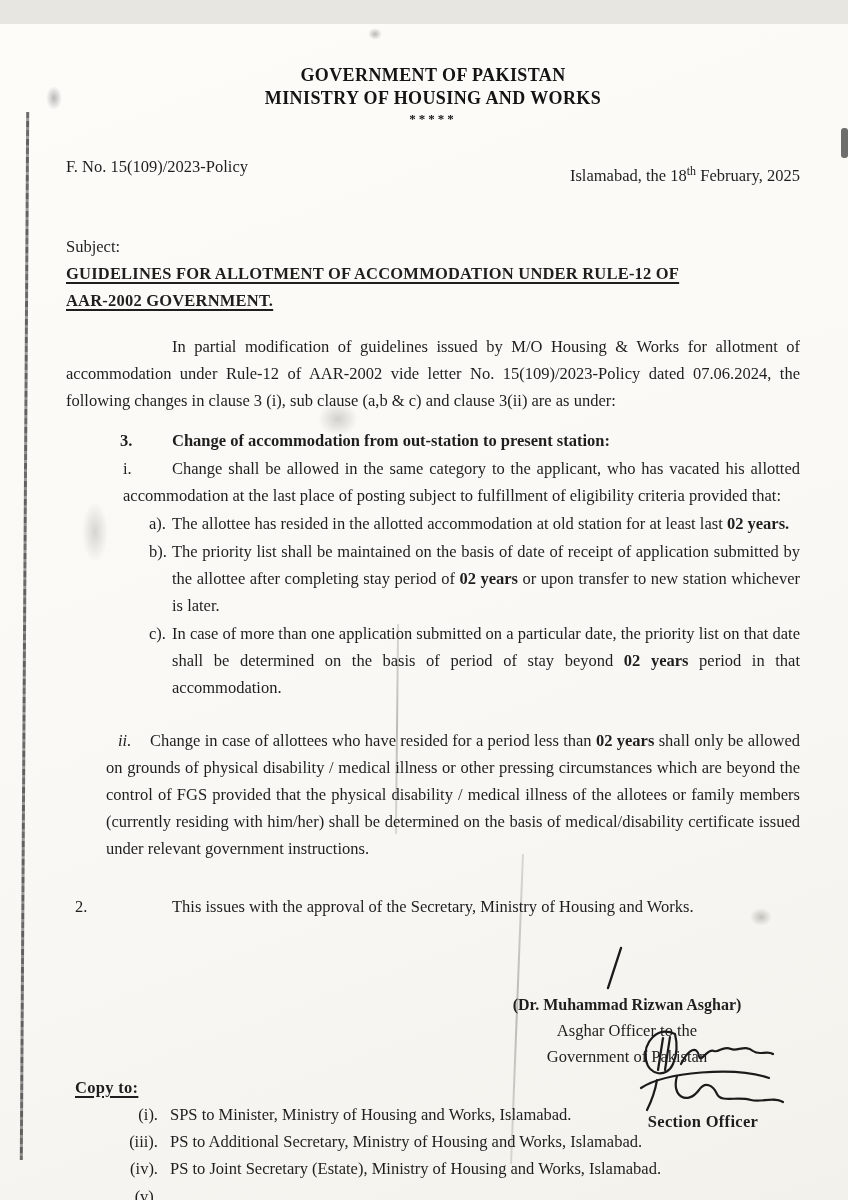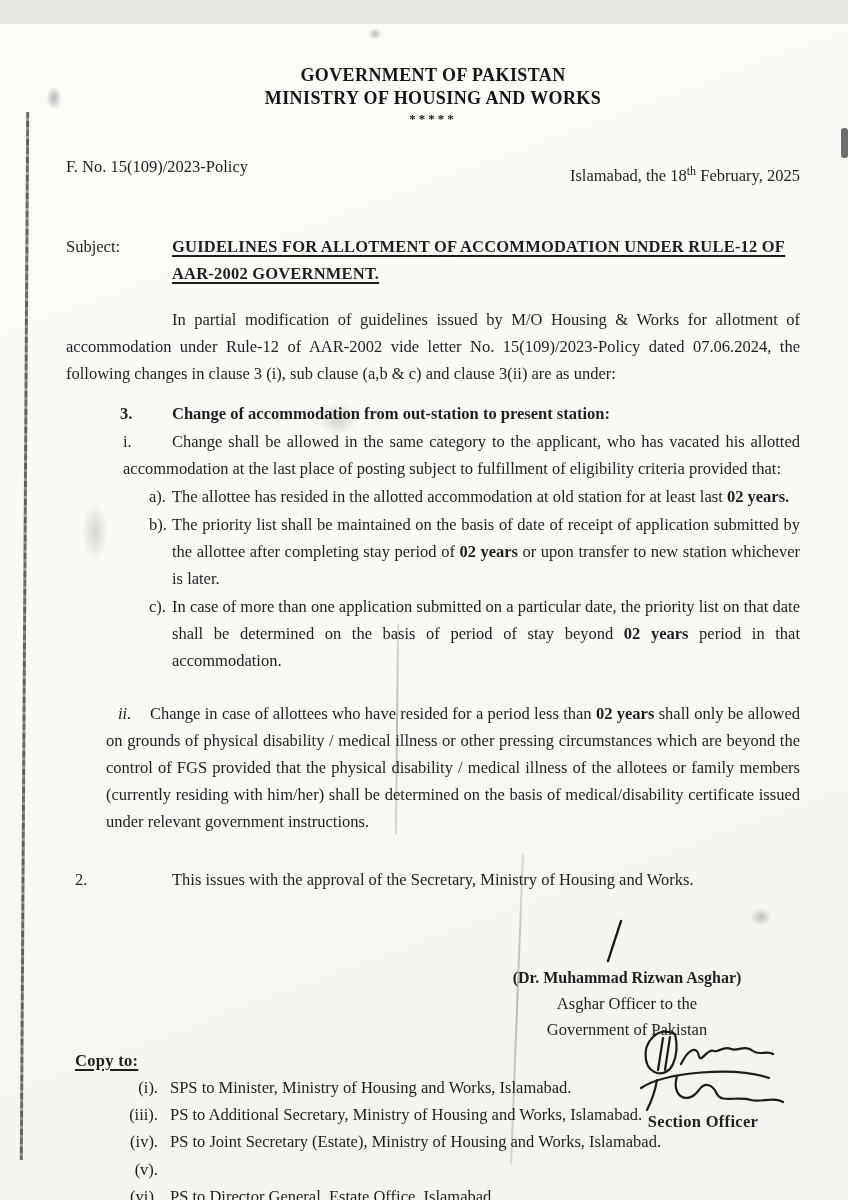--- a/index.html
+++ b/index.html
@@ -16,21 +16,21 @@
   .letterhead{text-align:center;font-weight:bold;color:#141414;letter-spacing:.4px;}
   .lh1{font-size:18px;line-height:23px;}
   .stars{font-size:13px;line-height:17px;letter-spacing:3px;}
 
   
   .refrow{display:flex;justify-content:space-between;align-items:flex-start;margin-top:26px;}
   .date{margin-top:9px;}
   sup{font-size:12px;line-height:0;}
 
   
-  .subjrow{display:flex;margin-top:44px;}
+  .subjrow{display:flex;margin-top:44px;flex-direction:column;}
   .subjlabel{width:106px;flex:none;}
   .subjtext{font-weight:bold;letter-spacing:.2px;}
   .u{text-decoration:underline;text-decoration-thickness:1.6px;text-underline-offset:3px;}
 
   .para1{margin:19px 0 0;text-indent:106px;text-align:justify;}
 
   .c3head{display:flex;margin-top:13px;padding-left:54px;font-weight:bold;}
   .c3num{width:52px;flex:none;}
   .itemi{margin:1px 0 0 57px;text-align:justify;}
   .inum{display:inline-block;width:49px;}

